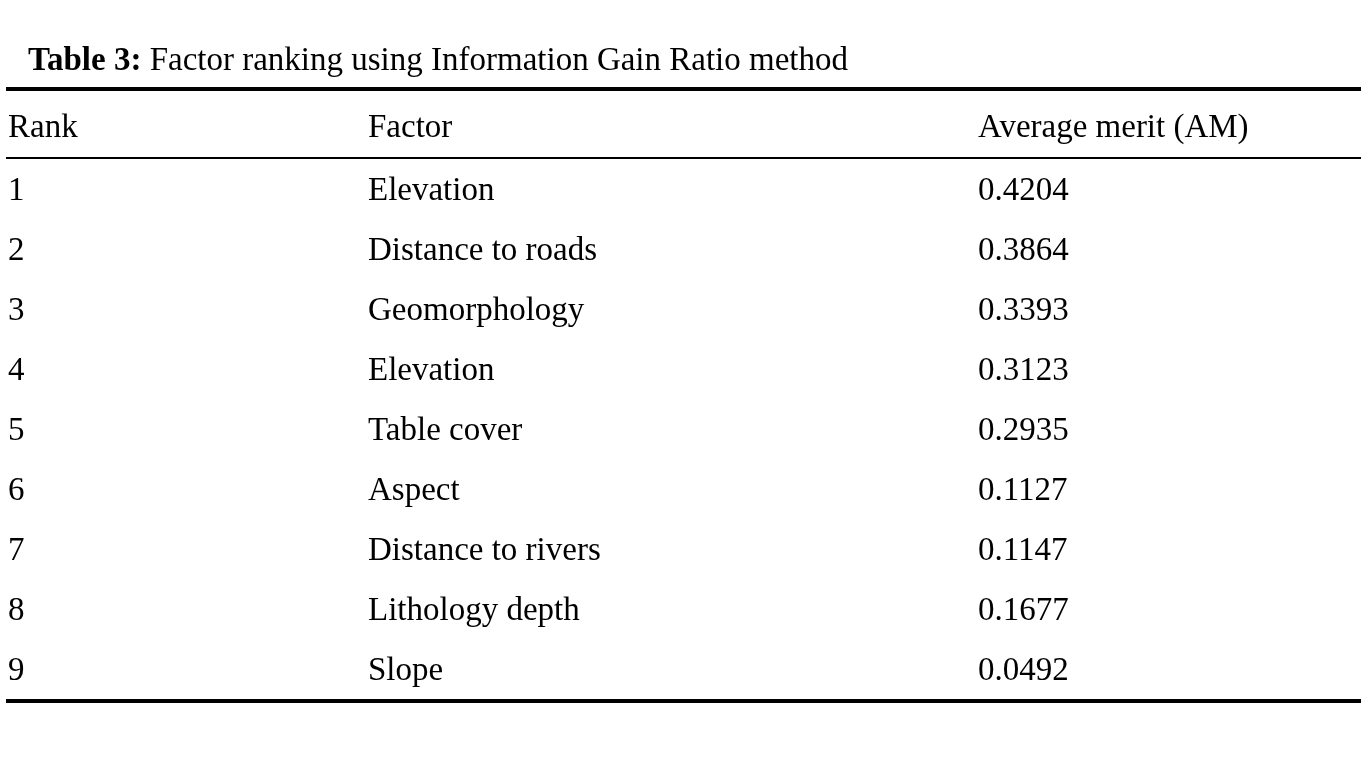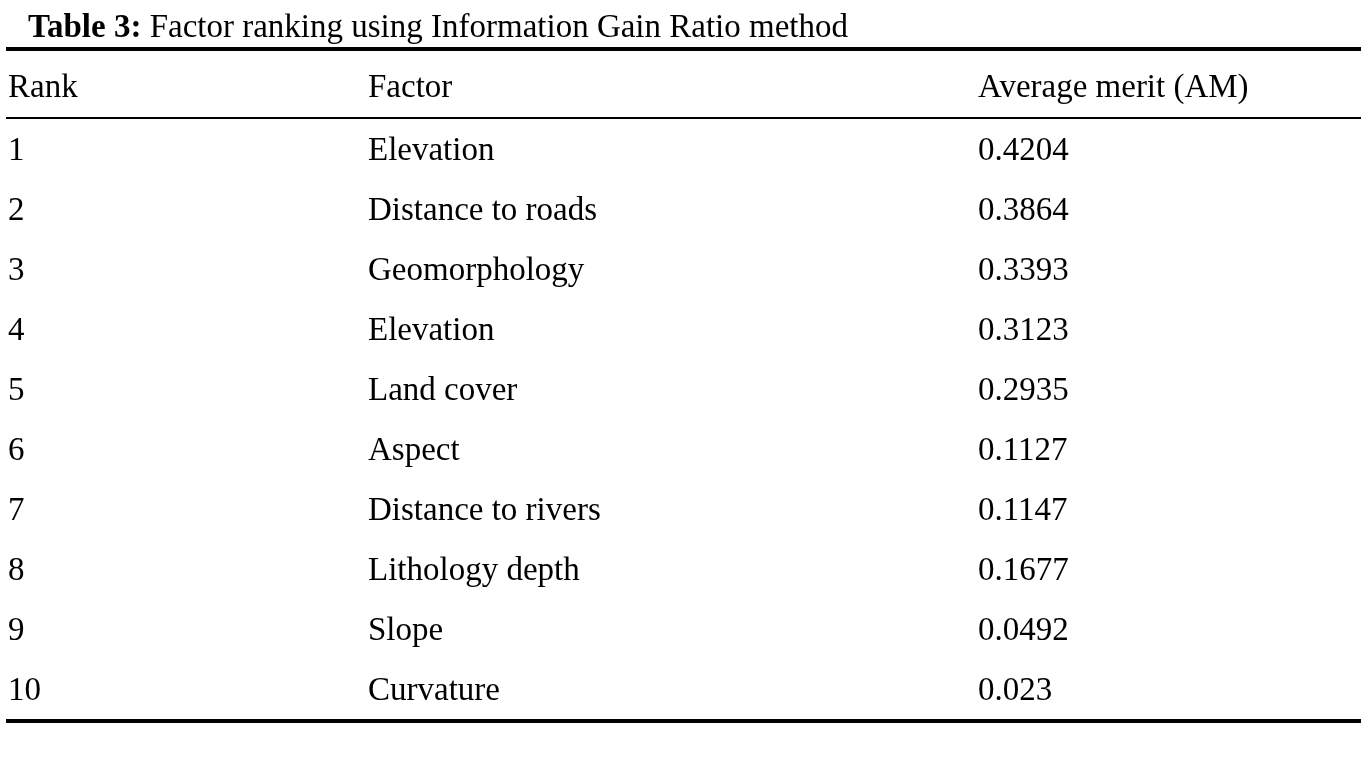--- a/index.html
+++ b/index.html
@@ -17,22 +17,23 @@
 
   .table-wrap {
     width: 1367px;
     box-sizing: border-box;
     padding: 0 6px;
   }
 
   .caption {
     font-size: 33px;
     line-height: 40px;
-    padding: 6px 0 1px 22px;
+    padding: 6px 0 8px 22px;
     white-space: nowrap;
+    margin-top: 33px;
   }
   .caption .caption-label {
     font-weight: bold;
   }
   .caption .caption-text {
     font-weight: normal;
   }
 
   .rule-thick {
     border-top: 4px solid #000000;
@@ -111,21 +112,21 @@
         <td class="col-factor">Geomorphology</td>
         <td class="col-am">0.3393</td>
       </tr>
       <tr>
         <td class="col-rank">4</td>
         <td class="col-factor">Elevation</td>
         <td class="col-am">0.3123</td>
       </tr>
       <tr>
         <td class="col-rank">5</td>
-        <td class="col-factor">Land cover</td>
+        <td class="col-factor">Table cover</td>
         <td class="col-am">0.2935</td>
       </tr>
       <tr>
         <td class="col-rank">6</td>
         <td class="col-factor">Aspect</td>
         <td class="col-am">0.1127</td>
       </tr>
       <tr>
         <td class="col-rank">7</td>
         <td class="col-factor">Distance to rivers</td>
@@ -134,23 +135,18 @@
       <tr>
         <td class="col-rank">8</td>
         <td class="col-factor">Lithology depth</td>
         <td class="col-am">0.1677</td>
       </tr>
       <tr>
         <td class="col-rank">9</td>
         <td class="col-factor">Slope</td>
         <td class="col-am">0.0492</td>
       </tr>
-      <tr>
-        <td class="col-rank">10</td>
-        <td class="col-factor">Curvature</td>
-        <td class="col-am">0.023</td>
-      </tr>
     </tbody>
   </table>
 
   <div class="rule-thick"></div>
 
 </div>
 
 </body></html>

